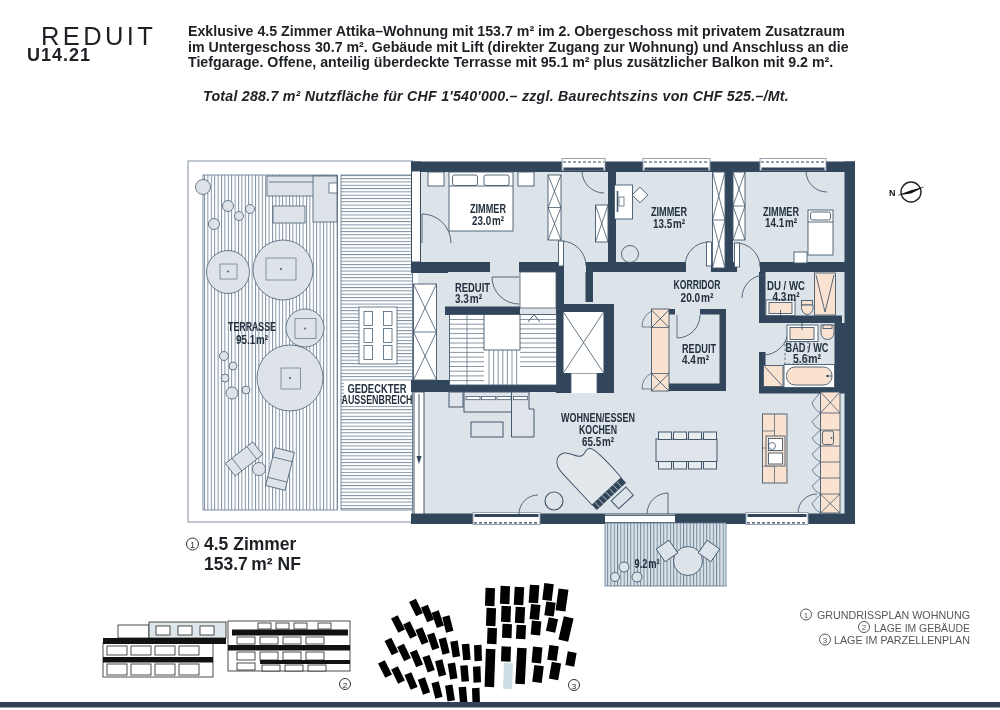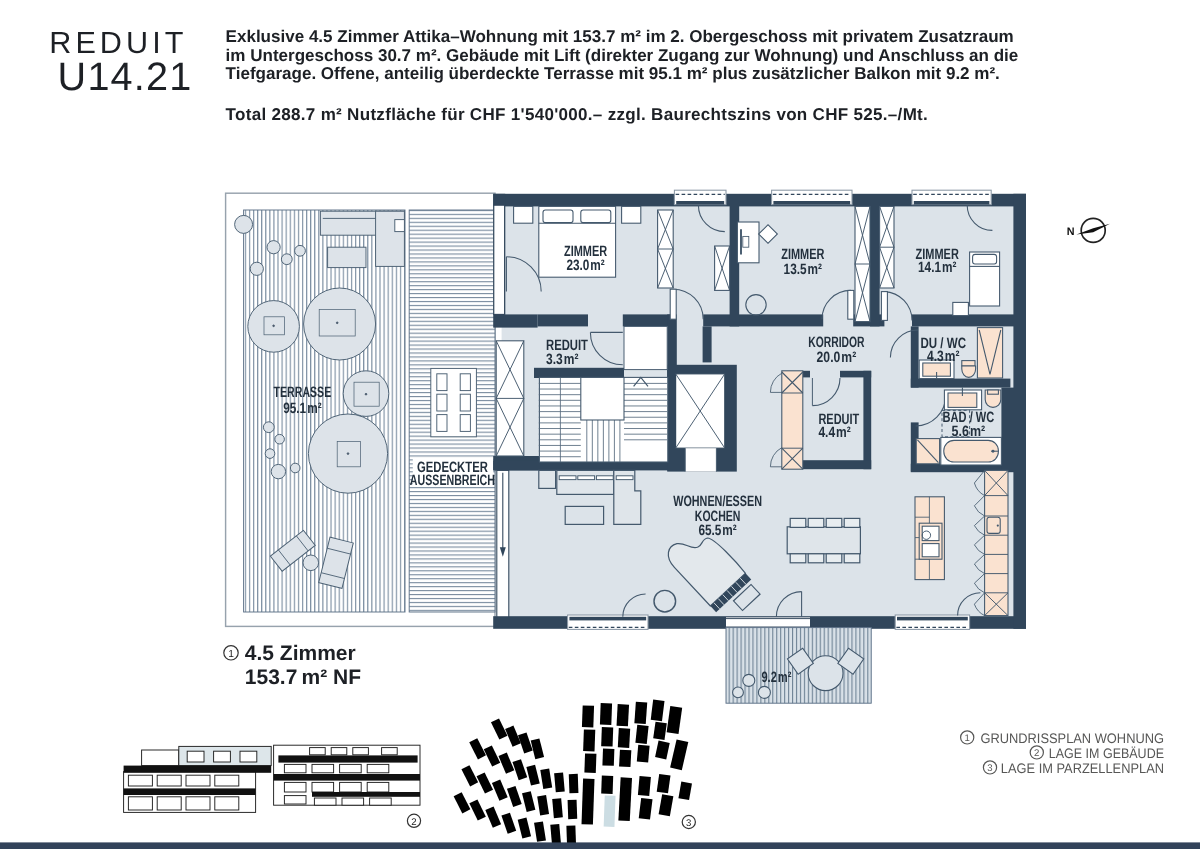--- a/index.html
+++ b/index.html
@@ -7,25 +7,25 @@
   .hdr{position:absolute;color:#1d2025;}
   #plansvg{position:absolute;left:0;top:0;}
   .rl{font-family:"Liberation Sans",sans-serif;font-weight:bold;fill:#23303d;font-size:12.5px;text-anchor:middle;}
   .rll{font-family:"Liberation Sans",sans-serif;font-weight:bold;fill:#23303d;font-size:12.5px;}
 </style>
 </head>
 <body>
 
 <div class="hdr" style="left:41px;top:22px;font-size:25.5px;letter-spacing:3.4px;font-weight:normal;">REDUIT</div>
 
-<div class="hdr" style="left:48px;top:45px;font-size:33px;letter-spacing:1.0px;font-weight:normal;">U14.21</div>
+<div class="hdr" style="left:27px;top:45px;font-size:18px;letter-spacing:1.0px;font-weight:bold;">U14.21</div>
 
 <div class="hdr" style="left:188px;top:24px;font-size:14.2px;font-weight:bold;line-height:15.5px;letter-spacing:0px;">Exklusive 4.5 Zimmer Attika–Wohnung mit 153.7 m² im 2. Obergeschoss mit privatem Zusatzraum<br>im Untergeschoss 30.7 m². Gebäude mit Lift (direkter Zugang zur Wohnung) und Anschluss an die<br>Tiefgarage. Offene, anteilig überdeckte Terrasse mit 95.1 m² plus zusätzlicher Balkon mit 9.2 m².</div>
 
-<div class="hdr" style="left:188px;top:88px;font-size:14.2px;font-weight:bold;letter-spacing:0.25px;">Total 288.7 m² Nutzfläche für CHF 1'540'000.– zzgl. Baurechtszins von CHF 525.–/Mt.</div>
+<div class="hdr" style="left:203px;top:88px;font-size:14.2px;font-weight:bold;letter-spacing:0.25px;font-style:italic;">Total 288.7 m² Nutzfläche für CHF 1'540'000.– zzgl. Baurechtszins von CHF 525.–/Mt.</div>
 
 <svg id="plansvg" width="1000" height="710" viewBox="0 0 1000 710">
 <defs>
   <pattern id="vstr" width="3.4" height="8" patternUnits="userSpaceOnUse">
     <rect width="3.4" height="8" fill="#ffffff"></rect>
     <line x1="0.5" y1="0" x2="0.5" y2="8" stroke="#73879b" stroke-width="0.9"></line>
   </pattern>
   <pattern id="hstr" width="8" height="3.3" patternUnits="userSpaceOnUse">
     <rect width="8" height="3.3" fill="#ffffff"></rect>
     <line x1="0" y1="0.5" x2="8" y2="0.5" stroke="#73879b" stroke-width="0.9"></line>

